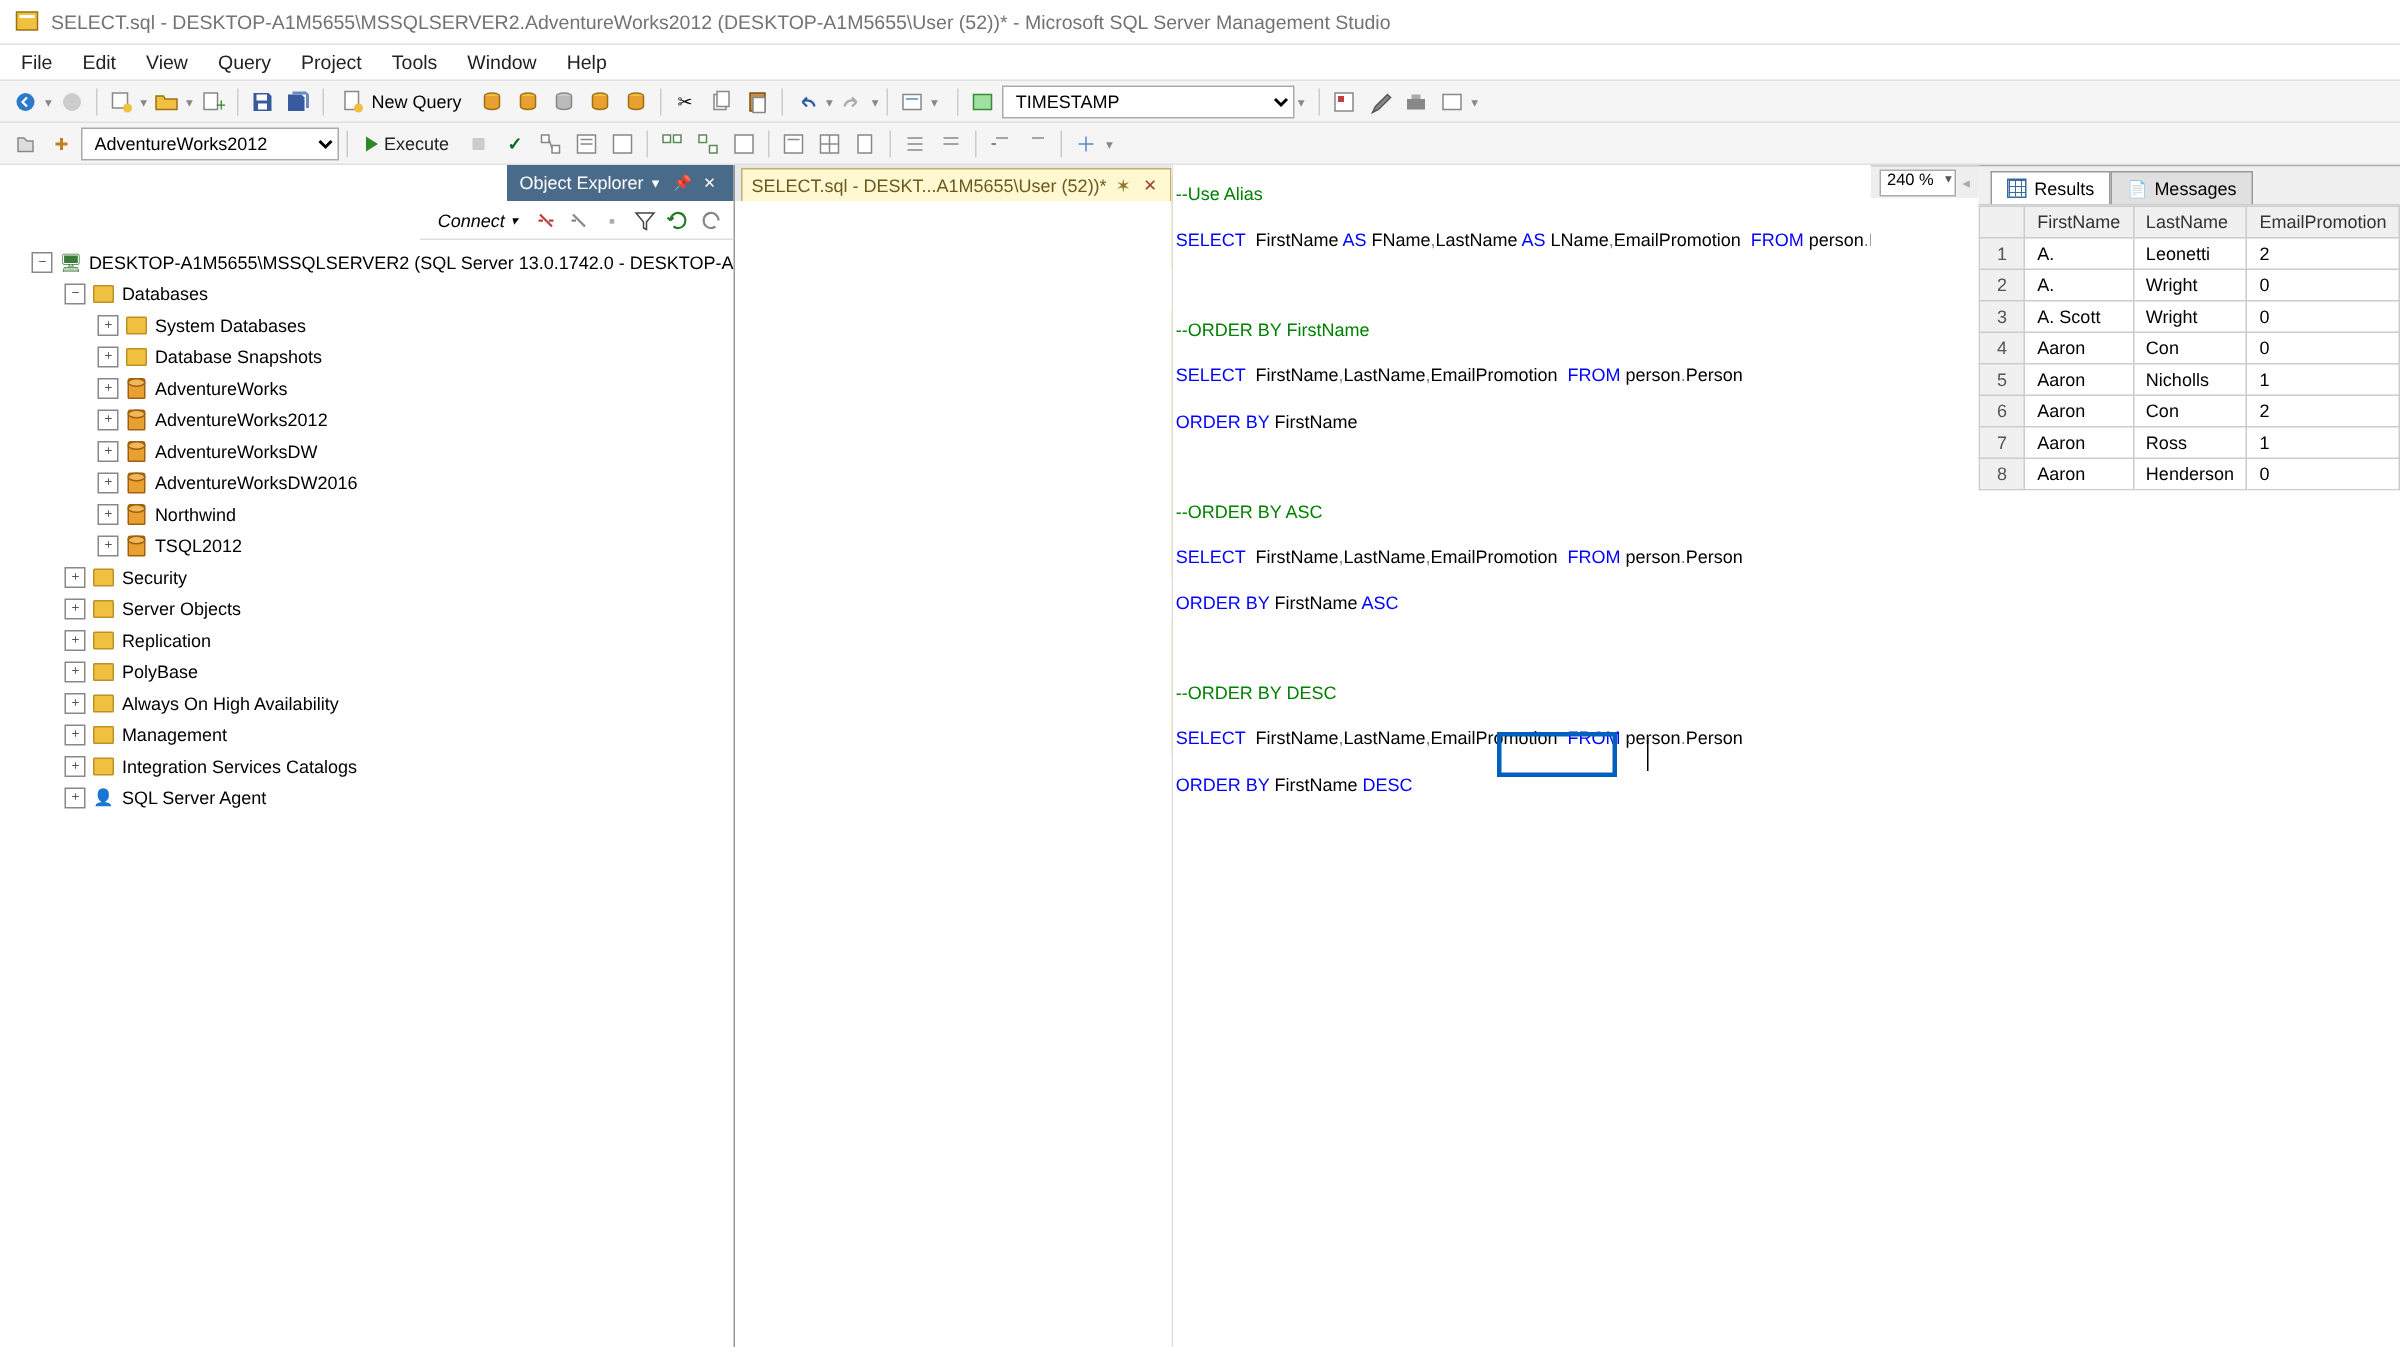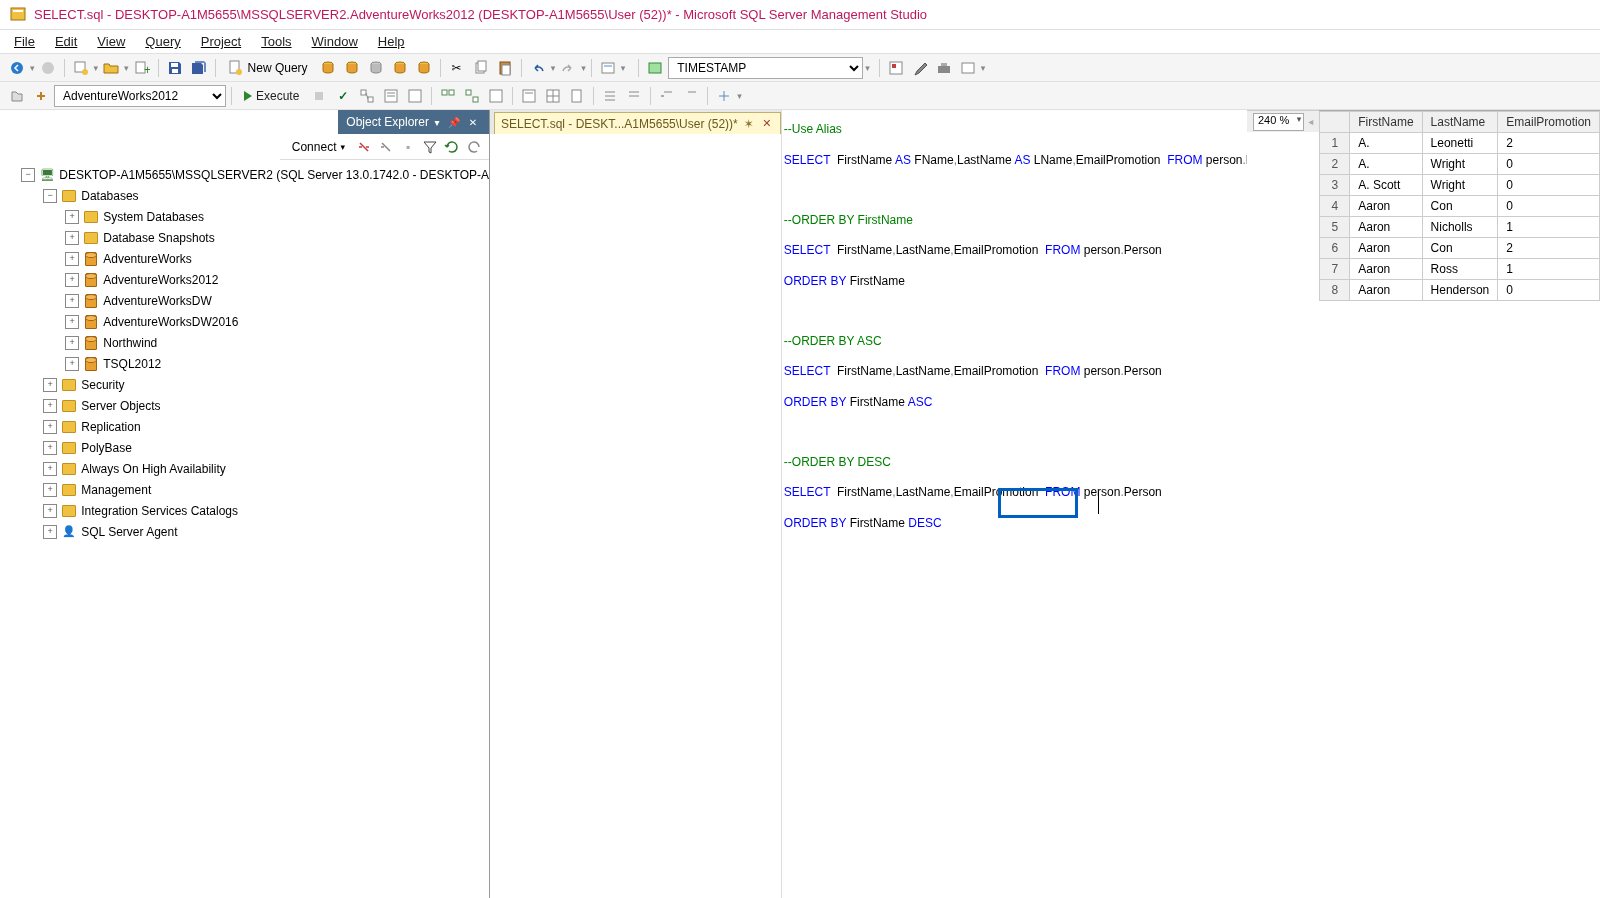--- a/index.html
+++ b/index.html
@@ -1,24 +1,24 @@
 <!DOCTYPE html>
 <html><head>
 <meta charset="utf-8">
 <style>
 * { margin: 0; padding: 0; box-sizing: border-box; font-family: 'Segoe UI', Tahoma, sans-serif; font-size: 12px; }
 body { background: #fff; overflow: hidden; width: 1600px; height: 898px; }
 
 
 .titlebar { height: 30px; background: #fff; display: flex; align-items: center; padding: 0 4px; border-bottom: 1px solid #e0e0e0; }
 .titlebar .app-icon { width: 18px; height: 18px; margin: 0 6px; }
-.titlebar .title-text { color: #be185d; font-size: 13px; }
-
-
-.menubar { height: 24px; display: flex; align-items: center; padding: 0 4px; border-bottom: 1px solid #e0e0e0; text-decoration: underline; }
+.titlebar .title-text { color: #737373; font-size: 13px; }
+
+
+.menubar { height: 24px; display: flex; align-items: center; padding: 0 4px; border-bottom: 1px solid #e0e0e0; }
 .menubar .menu-item { padding: 3px 10px; color: #222; font-size: 13px; cursor: pointer; }
 
 
 .toolbar { height: 28px; display: flex; align-items: center; padding: 0 6px; gap: 2px; border-bottom: 1px solid #e0e0e0; background: #f5f5f5; }
 .tool-btn { width: 22px; height: 22px; display: inline-flex; align-items: center; justify-content: center; cursor: pointer; border: 1px solid transparent; }
 .tool-sep { width: 1px; height: 18px; background: #ccc; margin: 0 3px; }
 .tool-combo { height: 22px; border: 1px solid #aaa; background: #fff; padding: 0 4px; font-size: 12px; }
 .tool-label-btn { height: 22px; display: inline-flex; align-items: center; padding: 0 6px; cursor: pointer; gap: 4px; border: 1px solid transparent; }
 .exec-btn { color: #222; }
 .play-ico { width: 0; height: 0; border-left: 8px solid #2a8a2a; border-top: 5px solid transparent; border-bottom: 5px solid transparent; }
@@ -26,21 +26,21 @@
 
 
 .main { display: flex; height: calc(898px - 30px - 24px - 28px - 28px); }
 
 
 .panel { width: 490px; border-right: 1px solid #999; display: flex; flex-direction: column; background: #fff; align-items: flex-end; }
 .panel-title { background: #4a6a8a; color: #fff; padding: 4px 8px; display: flex; align-items: center; justify-content: space-between; height: 24px; }
 .panel-title .pt-right { display:flex; gap:2px; }
 .panel-title .pt-btn { width:16px; height:16px; display:inline-flex; align-items:center; justify-content:center; color:#fff; cursor:pointer; font-size:10px; }
 .panel-toolbar { height:26px; display:flex; align-items:center; padding:0 6px; gap:4px; border-bottom:1px solid #ddd; }
-.connect-btn { padding:2px 6px; cursor:pointer; display:flex; align-items:center; gap:2px; }
+.connect-btn { padding:2px 6px; cursor:pointer; display:flex; align-items:center; gap:2px;font-style:italic; }
 .pt-ico { width:18px; height:18px; display:inline-flex; align-items:center; justify-content:center; cursor:pointer; }
 
 .tree { flex:1; overflow:auto; padding: 4px 0; }
 .tree-node { display:flex; align-items:center; height:21px; cursor:pointer; white-space:nowrap; }
 .tree-toggle { width:14px; height:14px; border:1px solid #888; display:inline-flex; align-items:center; justify-content:center; font-size:9px; color:#555; margin-right:4px; background:#fff; line-height:1; }
 .tree-spacer { display:inline-block; width:18px; }
 .tree-icon { width:16px; height:16px; margin-right:4px; display:inline-flex; align-items:center; justify-content:center; font-size:12px; }
 .ico-server { color:#3a7a3a; }
 .ico-folder { width:14px; height:12px; background:#f0c040; border:1px solid #c09020; border-radius:1px; }
 .ico-db { width:12px; height:14px; background:#e8a030; border:1px solid #a06010; border-radius:2px 2px 1px 1px; position:relative; }
@@ -588,20 +588,30 @@
 <span class="kw">ORDER</span><span> </span><span class="kw">BY</span><span class="txt"> FirstName </span><span class="kw">DESC</span>
 <div class="highlight-box" style="left:216px;top:378px;width:80px;height:30px"></div><div class="caret" style="left:316px;top:382px"></div></div>
     </div>
 
     <div class="zoom-bar">
       <span class="zoom-combo">240 %</span>
       <span style="color:#aaa;font-size:10px">◂</span>
     </div>
 
     <div class="results">
+      <div class="result-tabs">
+        <div class="result-tab">
+          <span class="rt-ico rt-grid-ico"></span>
+          <span>Results</span>
+        </div>
+        <div class="result-tab inactive">
+          <span class="rt-ico rt-msg-ico"></span>
+          <span>Messages</span>
+        </div>
+      </div>
       <div class="grid">
         <table>
           <thead>
               <tr>
             <th class="rowhdr"></th>
             <th>FirstName</th>
             <th>LastName</th>
             <th>EmailPromotion</th>
           </tr>
             </thead>

